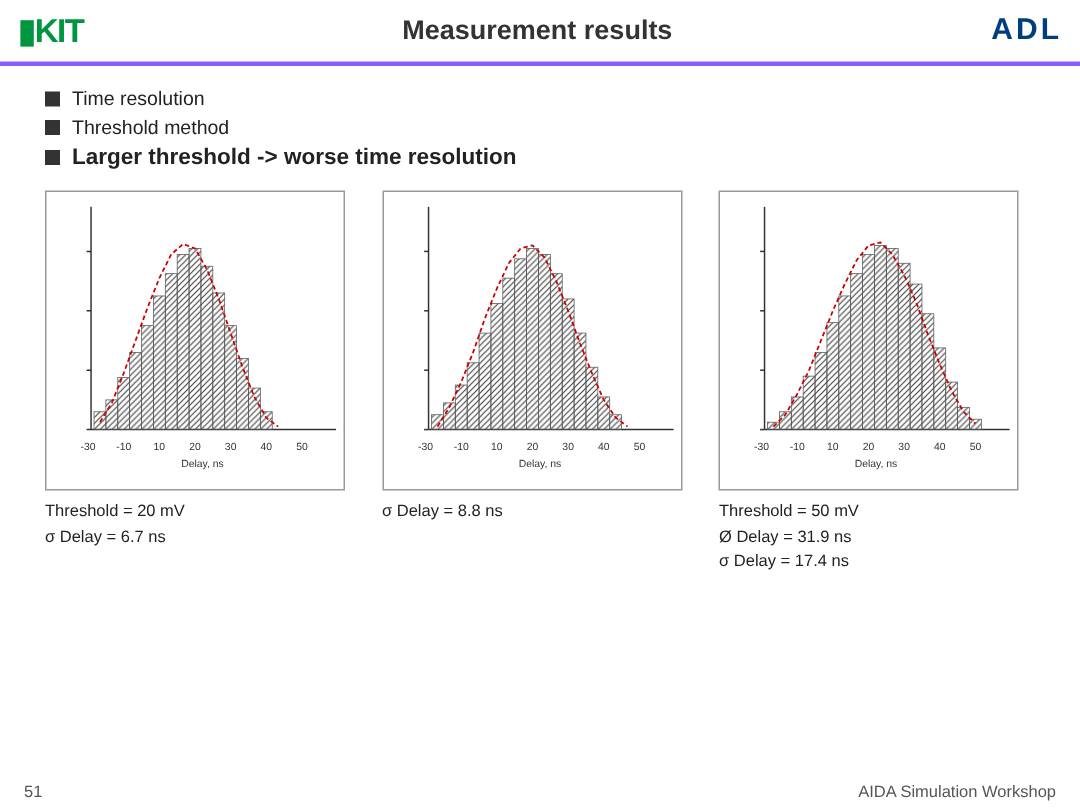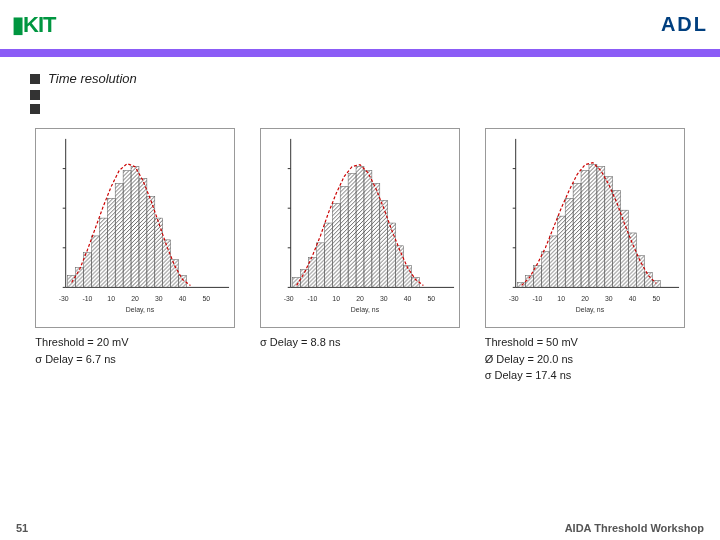--- a/index.html
+++ b/index.html
@@ -11,23 +11,23 @@
       overflow: hidden;
       position: relative;
     }
 
     
     .header {
       display: flex;
       align-items: center;
       justify-content: space-between;
       background: #fff;
-      border-bottom: 8px solid #8b5cf6;
+      border-bottom: 3px solid #8b5cf6;
       padding: 6px 12px;
-      height: 57px;
+      height: 44px;
     }
     .kit-logo {
       font-size: 22px;
       font-weight: bold;
       color: #009640;
       letter-spacing: -1px;
     }
     .kit-logo span {
       color: #009640;
     }
@@ -53,21 +53,20 @@
     .bullet-list {
       list-style: none;
       margin-bottom: 14px;
     }
     .bullet-list li {
       display: flex;
       align-items: center;
       font-size: 13px;
       color: #222;
       margin-bottom: 4px;
-      font-style: italic;
     }
     .bullet-square {
       display: inline-block;
       width: 10px;
       height: 10px;
       background: #333;
       margin-right: 8px;
       flex-shrink: 0;
     }
     .bullet-list li:nth-child(3) {
@@ -79,21 +78,21 @@
     .charts-row {
       display: flex;
       gap: 14px;
       justify-content: center;
       margin-top: 4px;
     }
 
     .chart-container {
       display: flex;
       flex-direction: column;
-      align-items: center;
+      align-items: flex-start;
       width: 240px;
     }
 
     .chart-box {
       width: 200px;
       height: 200px;
       border: 1px solid #999;
       background: #fff;
       position: relative;
       overflow: hidden;
@@ -112,50 +111,52 @@
     .footer {
       position: absolute;
       bottom: 6px;
       left: 16px;
       right: 16px;
       display: flex;
       justify-content: space-between;
       align-items: center;
       font-size: 11px;
       color: #555;
-      font-weight: bold;
     }
 
     
     .chart-svg {
       width: 100%;
       height: 100%;
     }
   </style>
 </head>
 <body>
 
 <div class="header">
   <div class="kit-logo">
     <span>▮</span><span>KIT</span>
   </div>
+  <div class="header-title">Measurement results</div>
   <div class="adl-logo">ADL</div>
 </div>
 
 <div class="content">
   <ul class="bullet-list">
     <li>
       <span class="bullet-square"></span>
       <span>Time resolution</span>
     </li>
     <li>
       <span class="bullet-square"></span>
+      <span>Threshold method</span>
     </li>
     <li>
       <span class="bullet-square"></span>
+      <span>Larger threshold -&gt; worse time resolution</span>
     </li>
   </ul>
 
   <div class="charts-row">
 
     <div class="chart-container">
       <div class="chart-box">
         <svg class="chart-svg" viewBox="0 0 200 200" xmlns="http://www.w3.org/2000/svg">
 
           <line x1="30" y1="10" x2="30" y2="160" stroke="#333" stroke-width="1"></line>
@@ -292,24 +293,24 @@
           <rect x="168" y="153" width="8" height="7" fill="url(#hatch3)" stroke="#555" stroke-width="0.5"></rect>
           <polyline points="36,158 44,150 52,136 60,120 68,100 76,80 84,62 92,46 100,36 108,34 116,42 124,56 132,74 140,96 148,116 156,134 164,148 172,156" fill="none" stroke="#cc0000" stroke-width="1.2" stroke-dasharray="3,2"></polyline>
           <line x1="27" y1="160" x2="30" y2="160" stroke="#333" stroke-width="1"></line>
           <line x1="27" y1="120" x2="30" y2="120" stroke="#333" stroke-width="1"></line>
           <line x1="27" y1="80" x2="30" y2="80" stroke="#333" stroke-width="1"></line>
           <line x1="27" y1="40" x2="30" y2="40" stroke="#333" stroke-width="1"></line>
         </svg>
       </div>
       <div class="chart-caption">
         <div>Threshold = 50 mV</div>
-        <div>Ø Delay = 20.0 ns</div>
+        <div>Ø Delay = 31.9 ns</div>
         <div>σ Delay = 17.4 ns</div>
       </div>
     </div>
 
   </div>
 </div>
 
 <div class="footer">
   <span>51</span>
-  <span>AIDA Threshold Workshop</span>
+  <span>AIDA Simulation Workshop</span>
 </div>
 
 </body></html>

